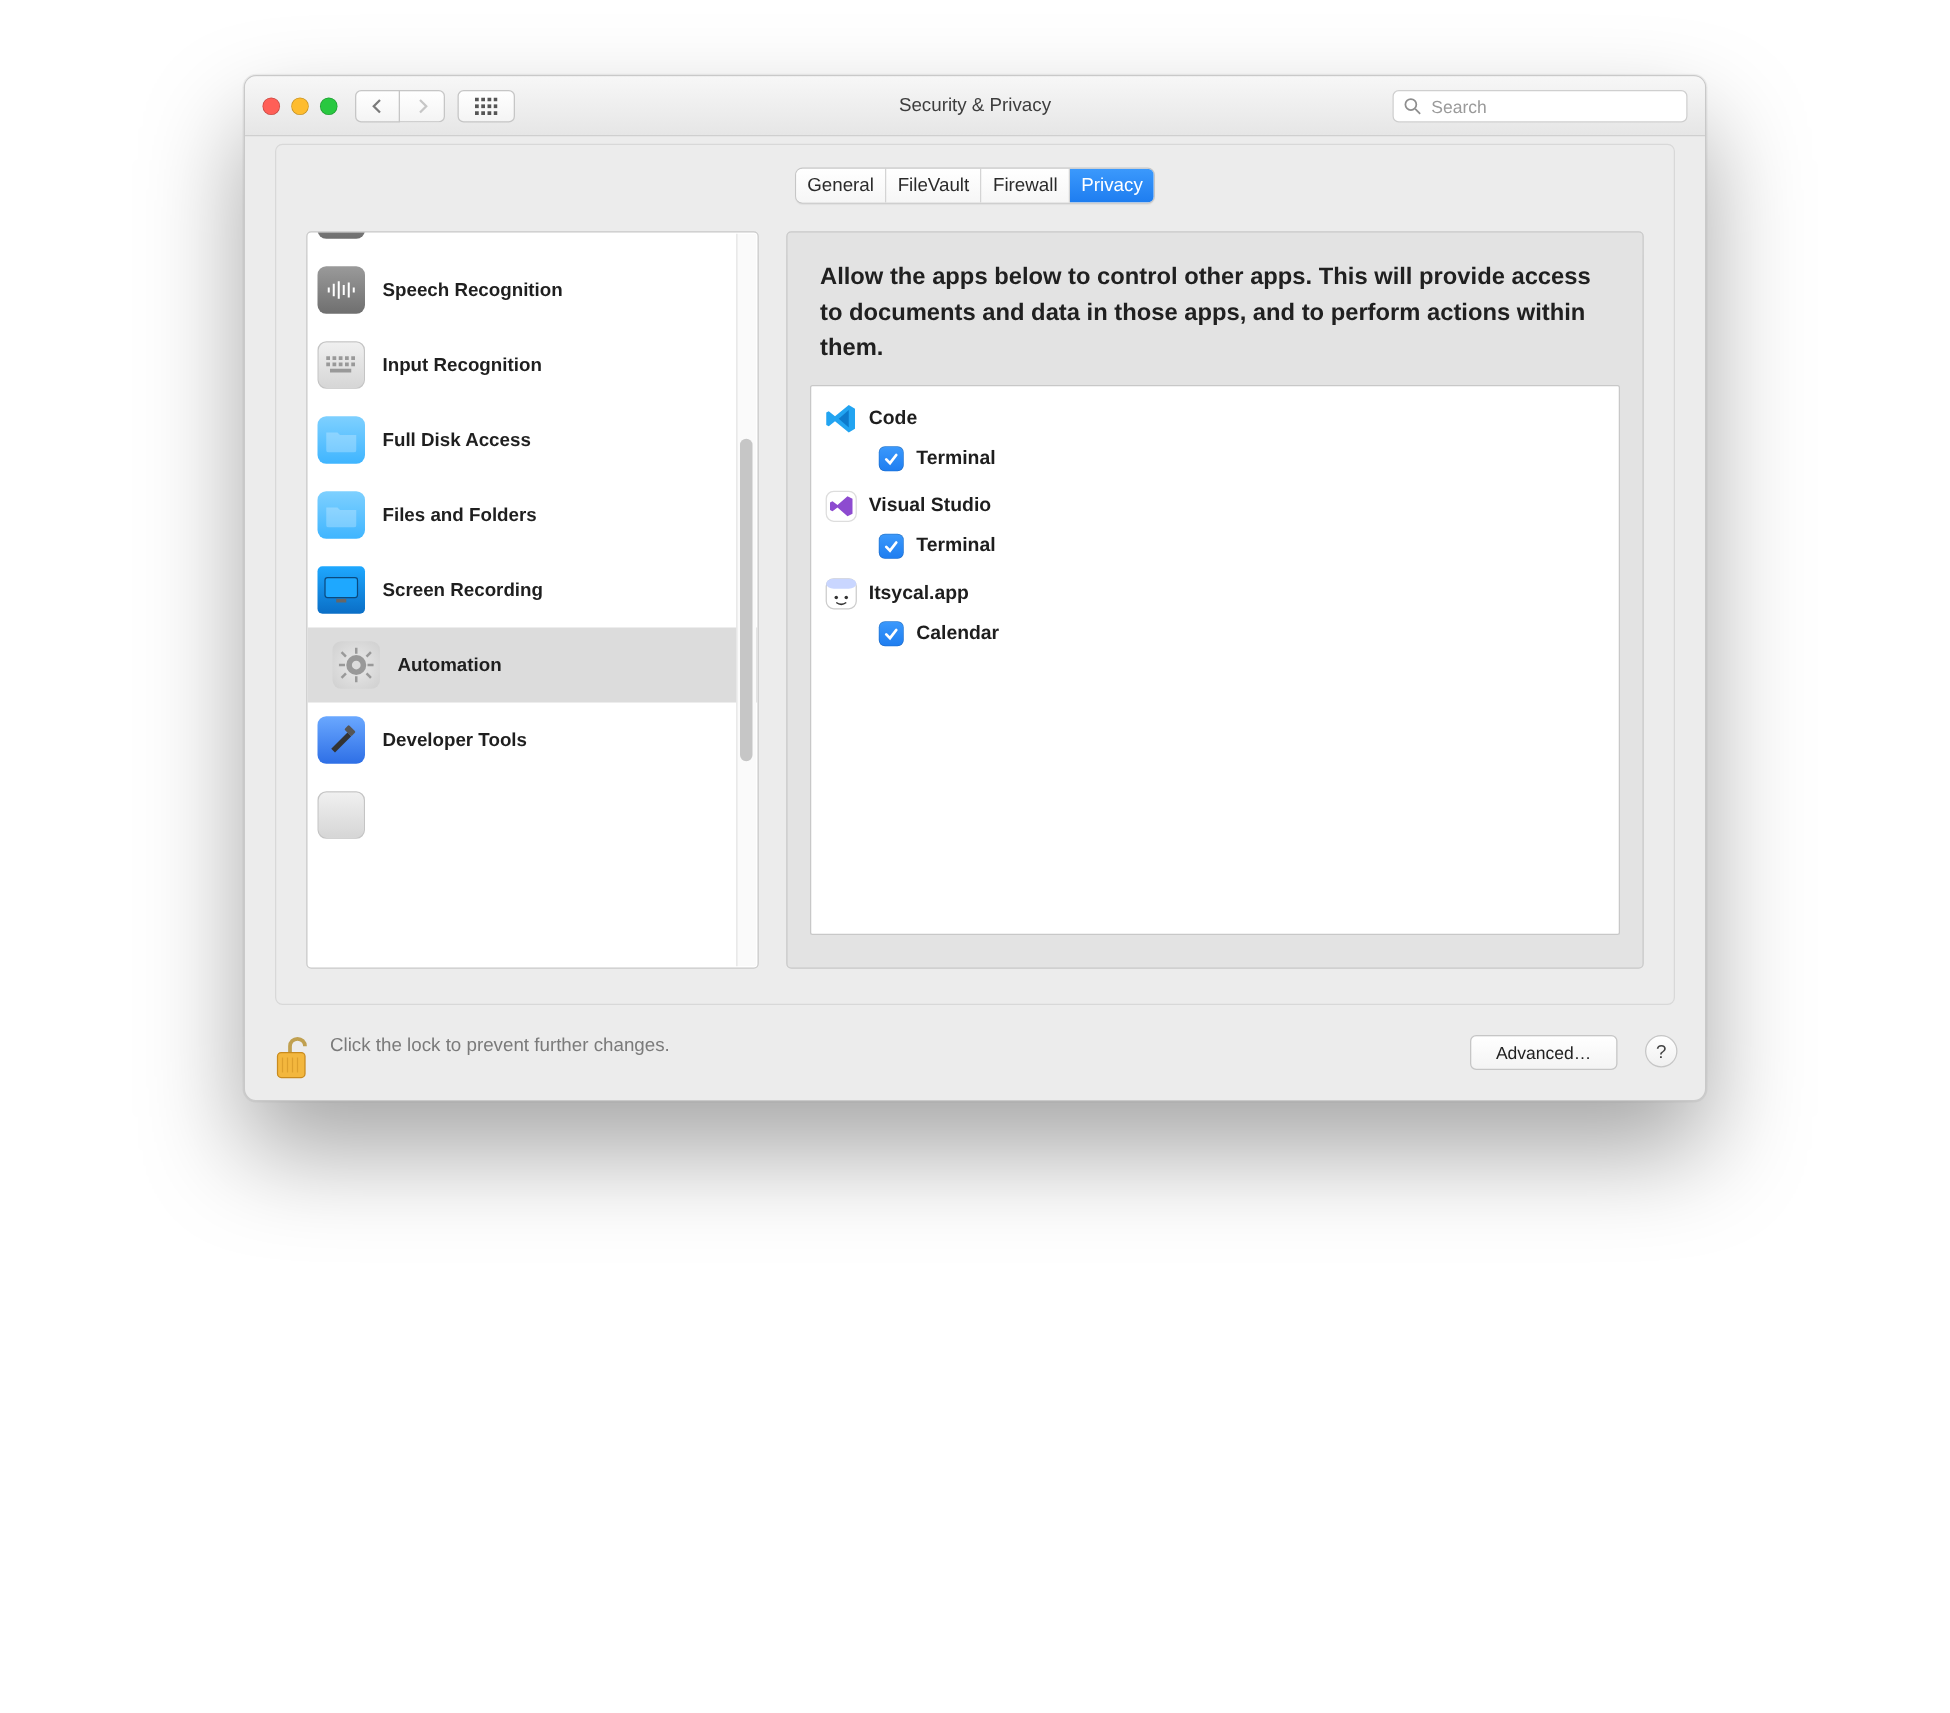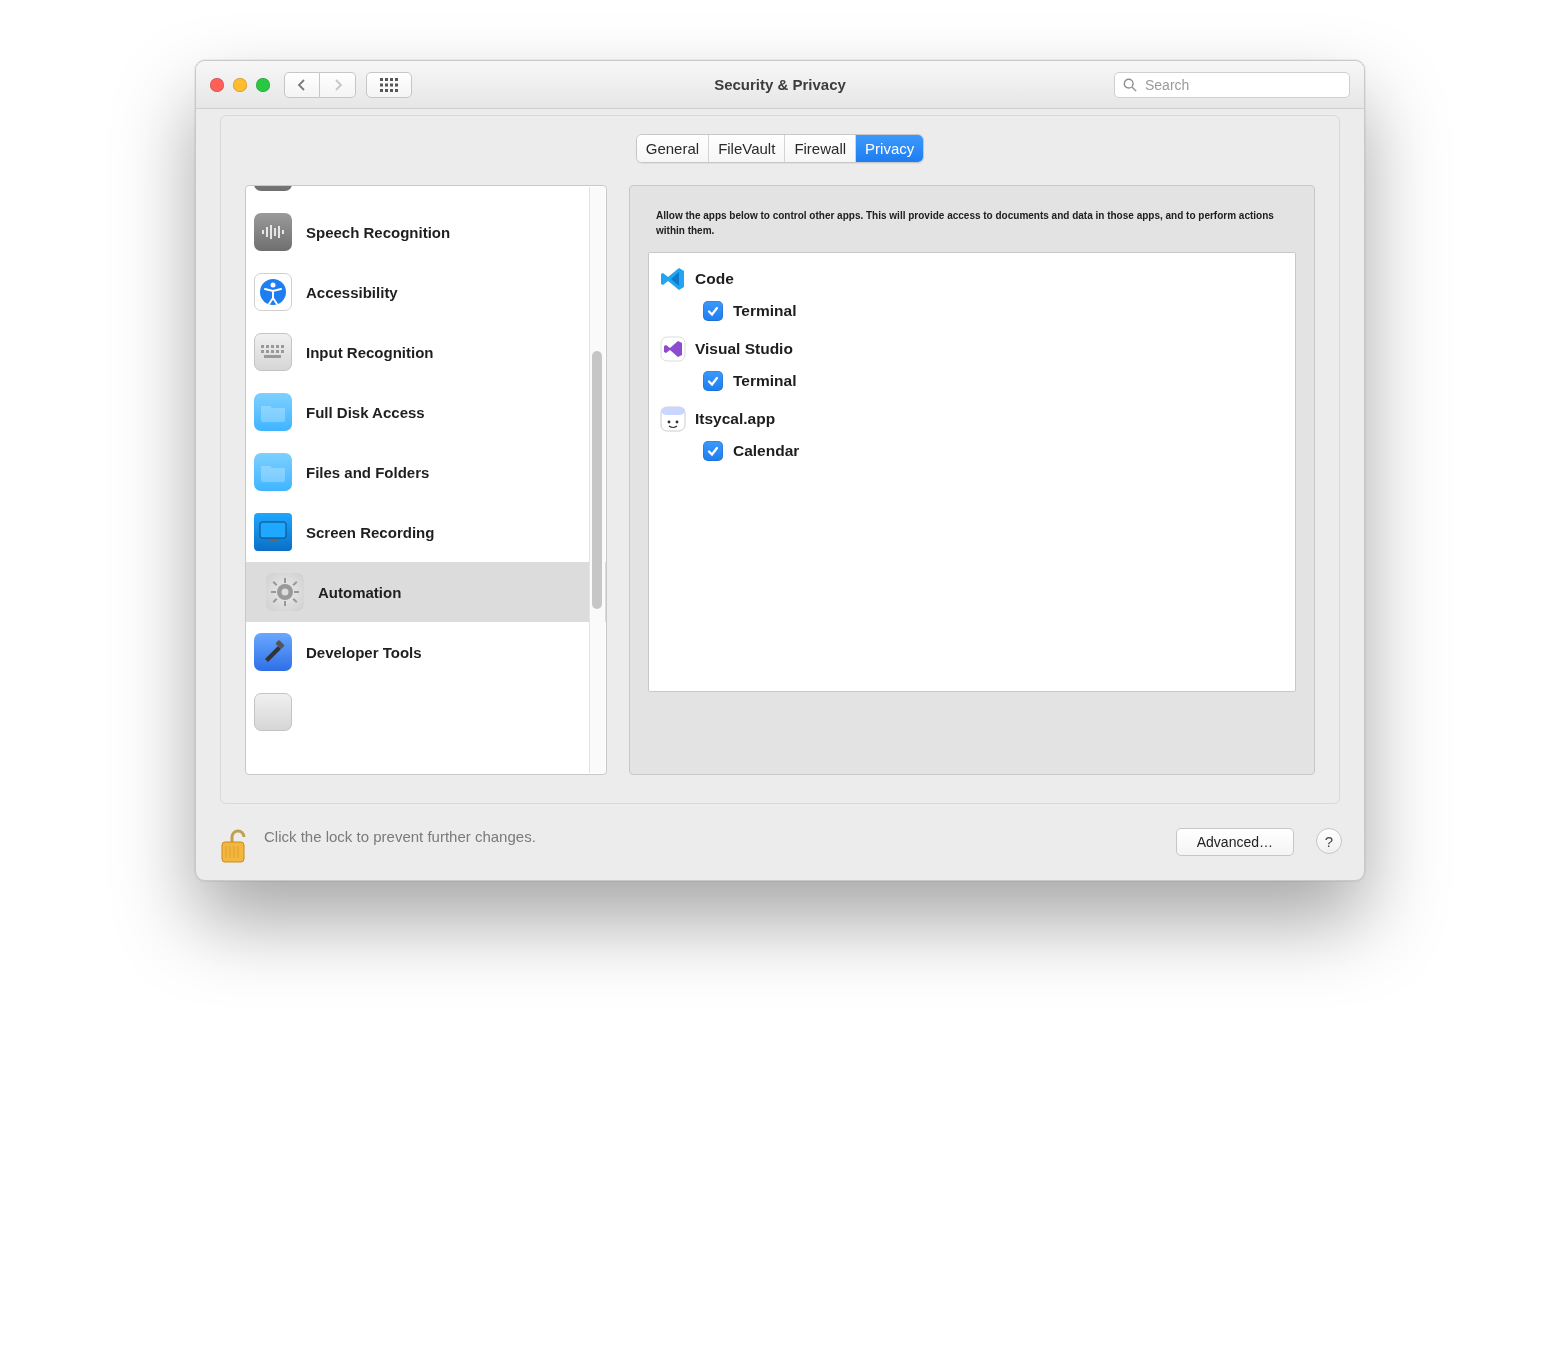--- a/index.html
+++ b/index.html
@@ -22,21 +22,21 @@
     width:36px; height:26px; background:linear-gradient(#ffffff,#f4f4f4); border:1px solid #c6c6c6;
     display:flex; align-items:center; justify-content:center; color:#7a7a7a;
   }
   .navbtn:first-child{border-radius:5px 0 0 5px}
   .navbtn:last-child{border-left:none;border-radius:0 5px 5px 0}
   .gridbtn {
     width:46px; height:26px; background:linear-gradient(#ffffff,#f4f4f4); border:1px solid #c6c6c6;
     border-radius:5px; display:flex; align-items:center; justify-content:center;
   }
   .gridbtn svg{color:#555}
-  .title { position:absolute; left:0; right:0; text-align:center; font-size:15px; font-weight:700; color:#3d3d3d; pointer-events:none; }
+  .title { position:absolute; left:0; right:0; text-align:center; font-size:15px; font-weight:400; color:#3d3d3d; pointer-events:none; }
   .search {
     margin-left:auto; width:236px; height:26px; background:#fff; border:1px solid #cfcfcf; border-radius:5px;
     display:flex; align-items:center; padding:0 8px; gap:6px; color:#9a9a9a;
   }
   .search input { border:none; outline:none; flex:1; font-size:14px; color:#333; background:transparent; }
   .search input::placeholder{color:#9a9a9a}
 
   .tabbar { display:flex; justify-content:center; padding:18px 0 0; }
   .segmented { display:flex; border:1px solid #c6c6c6; border-radius:6px; overflow:hidden; background:#fff; box-shadow:0 1px 1px rgba(0,0,0,.05); }
   .seg { padding:5px 9px; font-size:15px; color:#2a2a2a; border-left:1px solid #d4d4d4; background:linear-gradient(#ffffff,#f6f6f6); }
@@ -57,21 +57,21 @@
   .sicon.keyboard{background:linear-gradient(#f0f0f0,#d6d6d6);border:1px solid #c4c4c4}
   .sicon.mon{background:linear-gradient(#1ea8ff,#0a6ec6)}
   .sicon.gearbg{background:radial-gradient(#eaeaea,#cfcfcf)}
   .sicon.hammerbg{background:linear-gradient(#6aa8ff,#2e6fe6)}
   .sicon.accbg{background:#fff;border:1px solid #d0d0d0}
   .slabel{font-size:15px; color:#1f1f1f;}
   .scroll-track{position:absolute;right:1px;top:1px;bottom:1px;width:16px;background:#fafafa;border-left:1px solid #e3e3e3}
   .scroll-thumb{position:absolute;right:3px;top:28%;width:10px;height:44%;background:#c6c6c6;border-radius:6px}
 
   .detail { flex:1; height:590px; background:#e3e3e3; border:1px solid #c8c8c8; border-radius:4px; padding:18px 18px; }
-  .descr { font-size:10px; color:#202020; line-height:1.5; margin:4px 8px 14px 8px; }
+  .descr { font-size:19px; color:#202020; line-height:1.5; margin:4px 8px 14px 8px; }
   .apps { background:#fff; border:1px solid #c8c8c8; height:440px; border-radius:2px; padding:8px 10px; }
   .app-head{display:flex;align-items:center;gap:8px;padding:4px 0}
   .sub{display:flex;align-items:center;gap:10px;padding:4px 0 10px 44px}
   .mac-check{width:20px;height:20px;border-radius:5px;background:linear-gradient(#3b99fc,#1e7df0);display:flex;align-items:center;justify-content:center;box-shadow:inset 0 0 0 .5px rgba(0,0,0,.2)}
   .mac-check svg{color:#fff}
   .app-ico{width:28px;height:28px;display:flex;align-items:center;justify-content:center}
   .app-label{font-size:15.5px;color:#1e1e1e}
 
   .footer { display:flex; align-items:flex-start; padding:18px 22px 12px 22px; gap:12px; }
   .lock { width:34px; height:40px; position:relative; }
@@ -165,30 +165,20 @@
                         <line x1="10" y1="1" x2="10" y2="15"></line>
                         <line x1="14" y1="4" x2="14" y2="12"></line>
                         <line x1="18" y1="2" x2="18" y2="14"></line>
                         <line x1="22" y1="6" x2="22" y2="10"></line>
                       </g>
                     </svg>
                   </div>
                 <div class="slabel">Speech Recognition</div>
               </div>
               <div class="srow">
-                <div class="sicon accbg">
-                    <svg width="30" height="30" viewBox="0 0 30 30">
-                      <circle cx="15" cy="15" r="13" fill="#1e7df0"></circle>
-                      <circle cx="15" cy="8" r="2.5" fill="#fff"></circle>
-                      <path d="M7 12l8 2 8-2M15 14v7m-4 6 4-6 4 6" stroke="#fff" stroke-width="2" fill="none" stroke-linecap="round"></path>
-                    </svg>
-                  </div>
-                <div class="slabel">Accessibility</div>
-              </div>
-              <div class="srow">
                 <div class="sicon keyboard">
                     <svg width="28" height="18" viewBox="0 0 28 18">
                       <g fill="#999">
                         <rect x="2" y="2" width="3" height="3"></rect>
                         <rect x="7" y="2" width="3" height="3"></rect>
                         <rect x="12" y="2" width="3" height="3"></rect>
                         <rect x="17" y="2" width="3" height="3"></rect>
                         <rect x="22" y="2" width="3" height="3"></rect>
                         <rect x="2" y="7" width="3" height="3"></rect>
                         <rect x="7" y="7" width="3" height="3"></rect>

